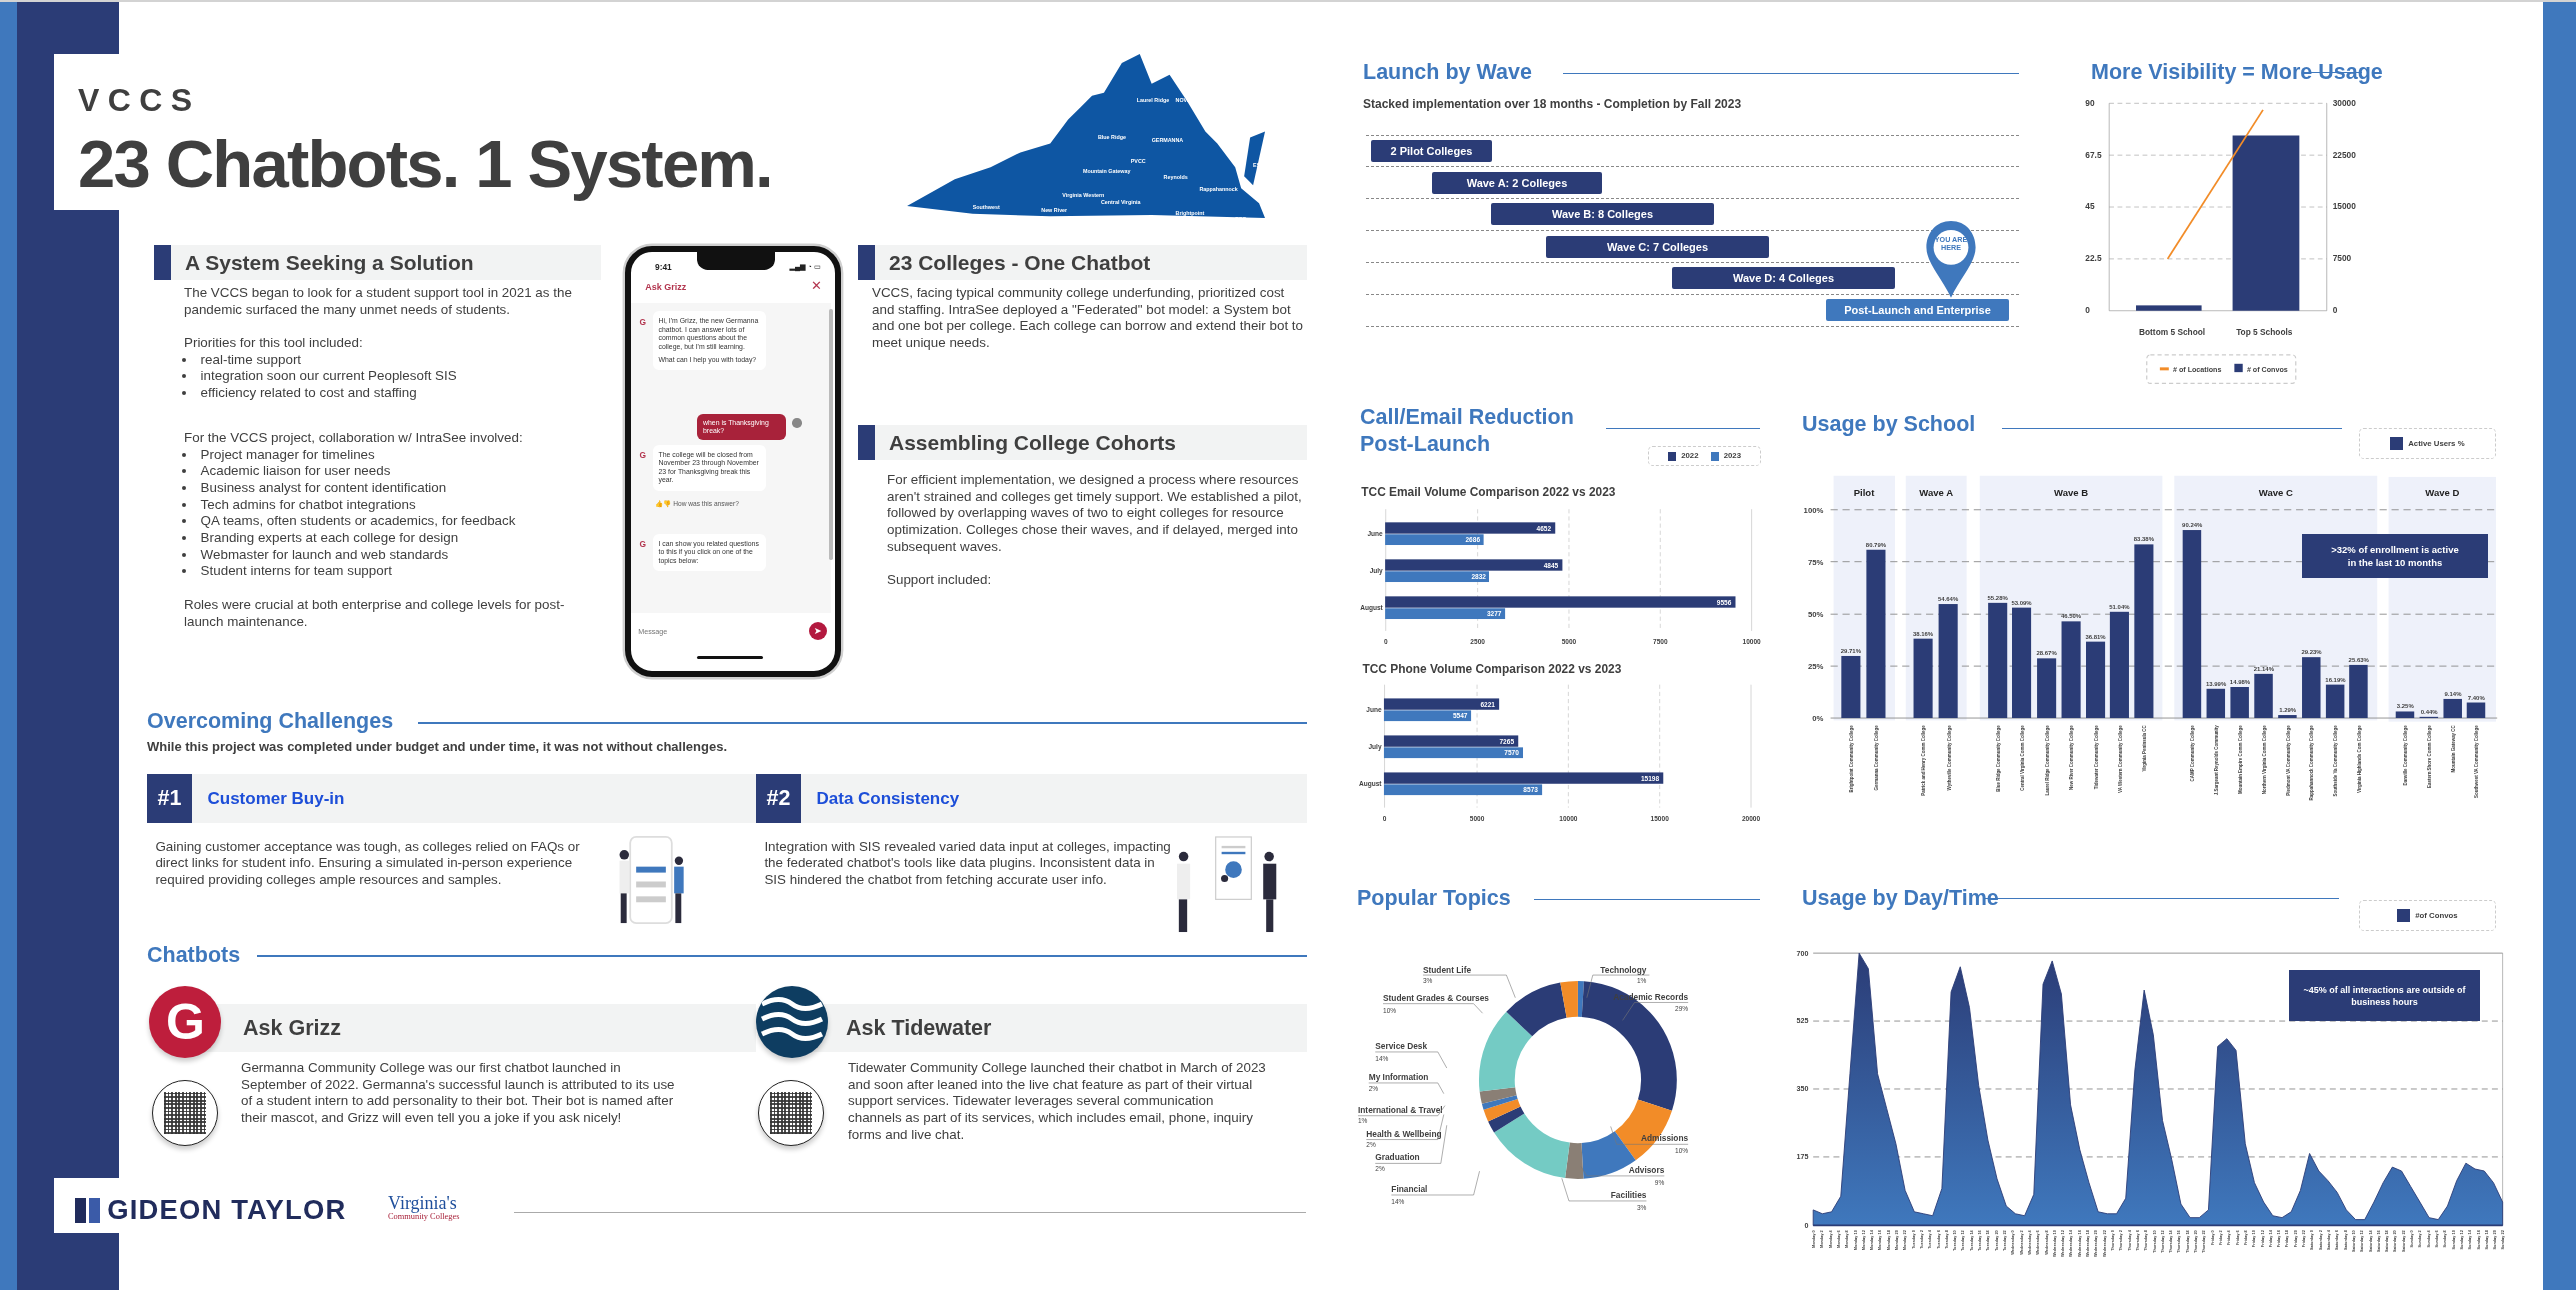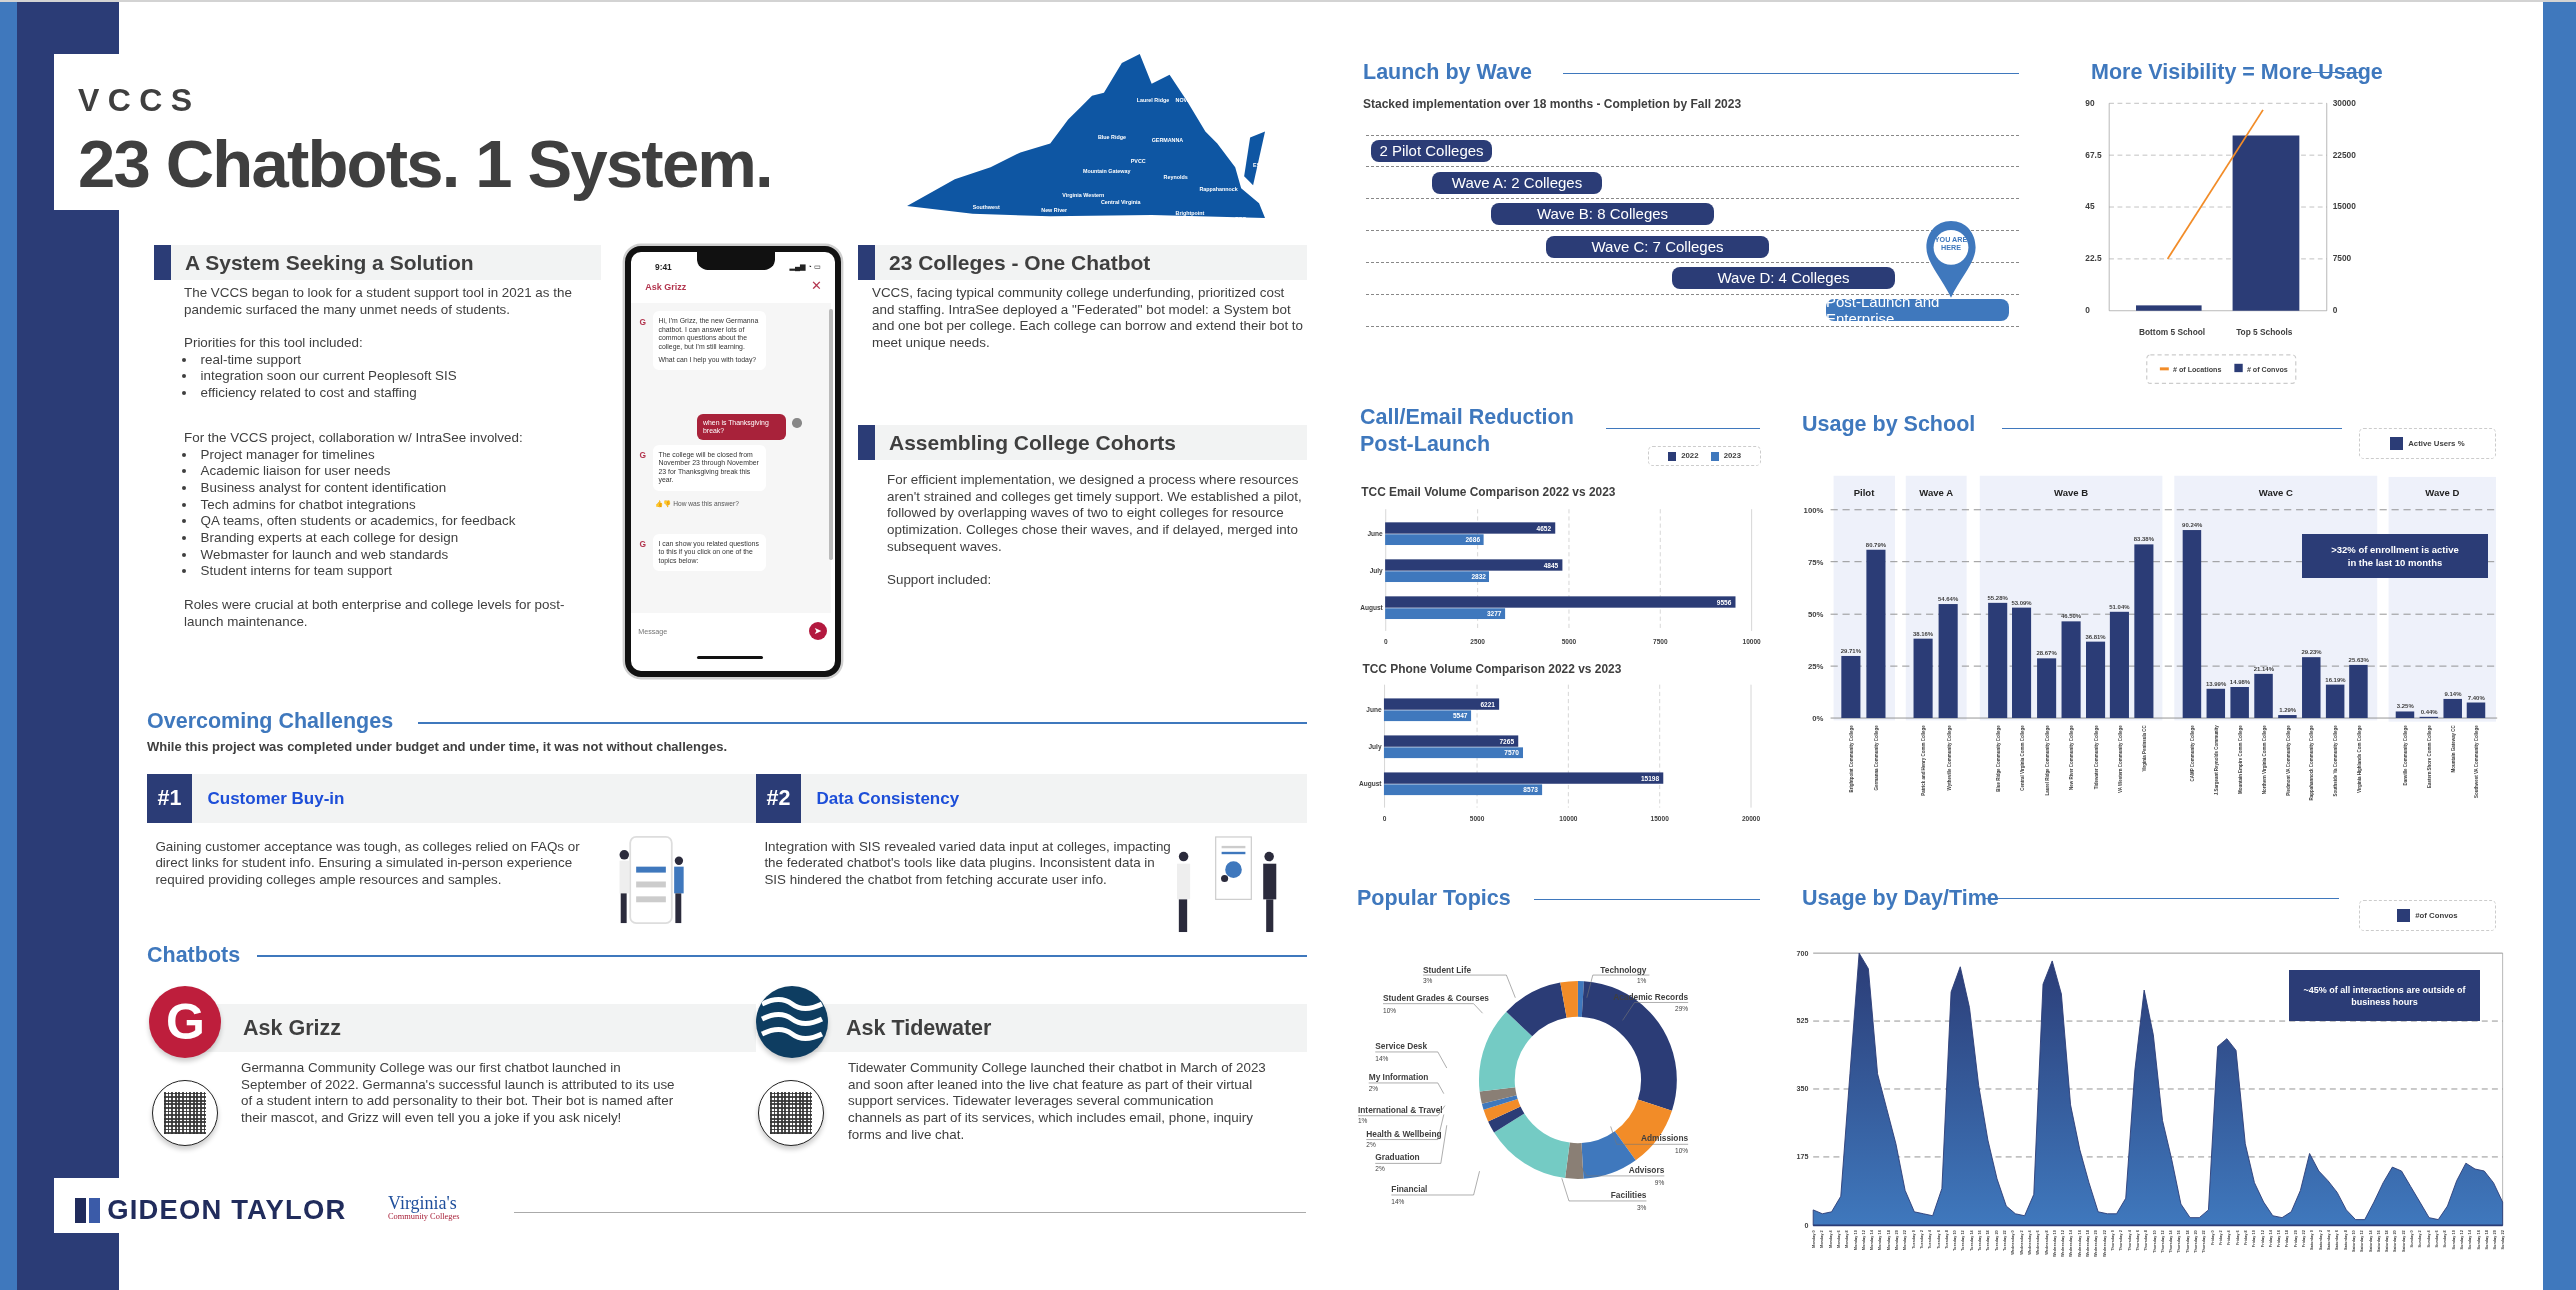--- a/index.html
+++ b/index.html
@@ -16,21 +16,21 @@
 .map{left:901px;top:48px;width:382px;height:179px}
 
 .sec-head{height:35px;background:#f2f3f3;display:flex;align-items:center}
 .sec-head .bar{width:16.7px;height:35px;background:#2b3c76;margin-right:14.3px}
 .sec-head span{font-size:21px;font-weight:bold;color:#3f3f3f}
 .body-txt{font-size:13.4px;line-height:16.7px;color:#3f3f3f}
 .body-txt ul{margin-left:13px}
 .body-txt li{padding-left:3.6px}
 .gap{height:16.7px}
 
-.phone{left:625px;top:246px;width:216px;height:431px;border:6px solid #111;border-radius:16px;background:#fff;box-shadow:0 0 0 2.4px #cfcfcf}
+.phone{left:625px;top:246px;width:216px;height:431px;border:6px solid #111;border-radius:27px;background:#fff;box-shadow:0 0 0 2.4px #cfcfcf}
 .notch{left:66px;top:0;width:78px;height:18px;background:#111;border-radius:0 0 10.7px 10.7px}
 .ph-time{left:24px;top:9.5px;font-size:8.4px;font-weight:bold;color:#222}
 .ph-status{right:14.3px;top:9.5px;font-size:7.2px;color:#222}
 .ph-title{left:14.3px;top:30px;font-size:9px;font-weight:bold;color:#b3364f}
 .ph-close{right:13px;top:26px;font-size:13px;color:#b3364f}
 .ph-chat{left:0;top:51px;width:200px;height:310px;background:#f6f6f6}
 .bubble{position:absolute;background:#fff;border-radius:6px;font-size:6.9px;line-height:8.4px;color:#333;padding:6px 6px}
 .gicon{position:absolute;font-size:8.4px;font-weight:bold;color:#b3364f}
 .user-bubble{position:absolute;background:#a8223a;color:#fff;border-radius:6px;font-size:6.9px;line-height:8.4px;padding:4.8px 6px}
 .ph-input{left:0;top:364px;width:200px;height:31px;border-top:0.6px solid #eee}
@@ -51,21 +51,21 @@
 .qr .q{width:42px;height:42px;background:repeating-linear-gradient(90deg,#222 0 1.8px,#fff 1.8px 3.6px),repeating-linear-gradient(0deg,#222 0 1.8px,#fff 1.8px 3.6px);background-blend-mode:multiply;opacity:.8}
 
 .footer-box{left:54px;top:1178px;width:441px;height:55px;background:#fff}
 .gt-logo{left:75px;top:1194px;display:flex;align-items:center;gap:7.2px}
 .gt-bars{display:flex;gap:3.6px}
 .gt-bars i{display:block;width:10.7px;height:25px}
 .gt-text{font-size:27.4px;font-weight:bold;color:#212c5c;letter-spacing:1.2px}
 .vcc-logo{left:388px;top:1196px;font-family:"Liberation Serif",serif;color:#1f4f9c;font-size:18px;line-height:15.5px}
 .vcc-logo small{display:block;font-size:8.4px;color:#a8223a;line-height:9.5px}
 
-.wave-pill{position:absolute;height:21.5px;border-radius:8px;background:#2b3c76;color:#fff;font-size:15px;font-weight:normal;display:flex;align-items:center;justify-content:center}
+.wave-pill{position:absolute;height:21.5px;border-radius:2px;background:#2b3c76;color:#fff;font-size:11px;font-weight:bold;display:flex;align-items:center;justify-content:center}
 .dash{position:absolute;height:0;border-top:1.2px dashed #888;width:653px;left:1366px}
 
 .legend-box{position:absolute;border:1.2px dashed #ccc;border-radius:4.8px;display:flex;align-items:center;justify-content:center;gap:12px;font-size:7.8px;font-weight:bold;color:#3f3f3f}
 .lg-sw{display:inline-block;width:10.7px;height:10.7px;vertical-align:middle;margin-right:4.8px}
 .note-box{position:absolute;background:#2b3c76;color:#fff;font-weight:bold;text-align:center;display:flex;align-items:center;justify-content:center}
 svg text{font-family:"Liberation Sans",sans-serif}
 </style>
 </head>
 <body>
 

